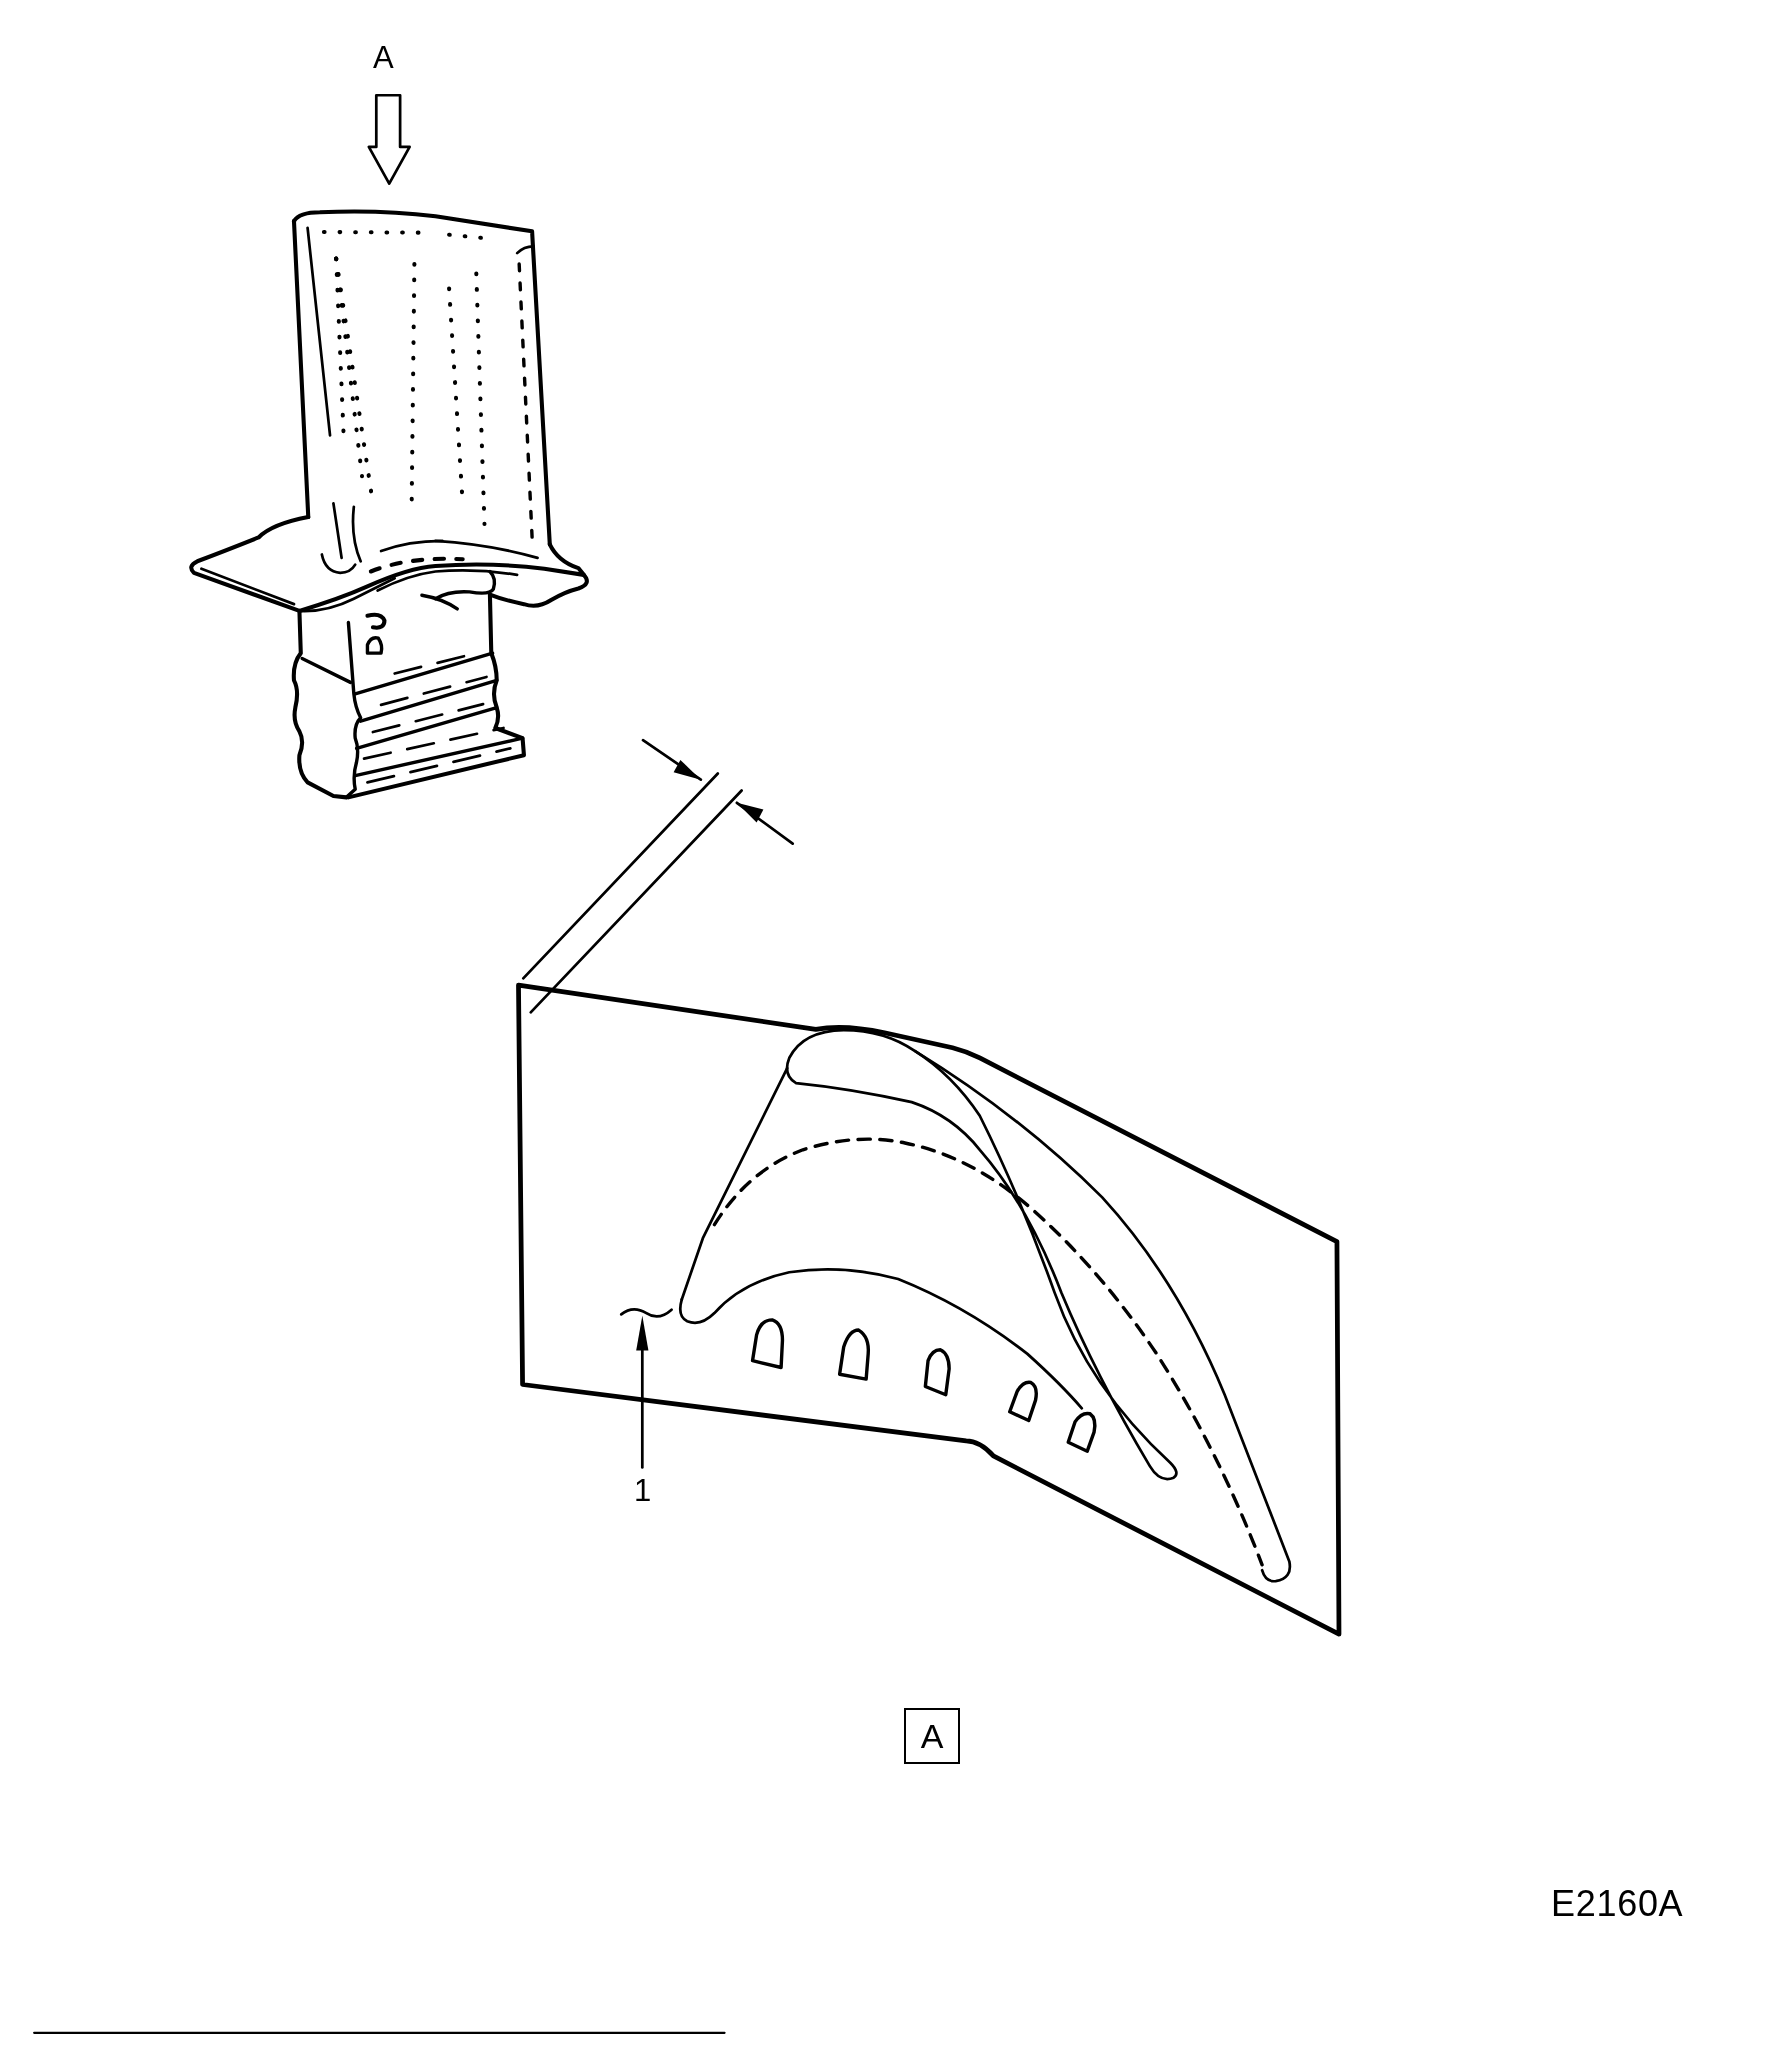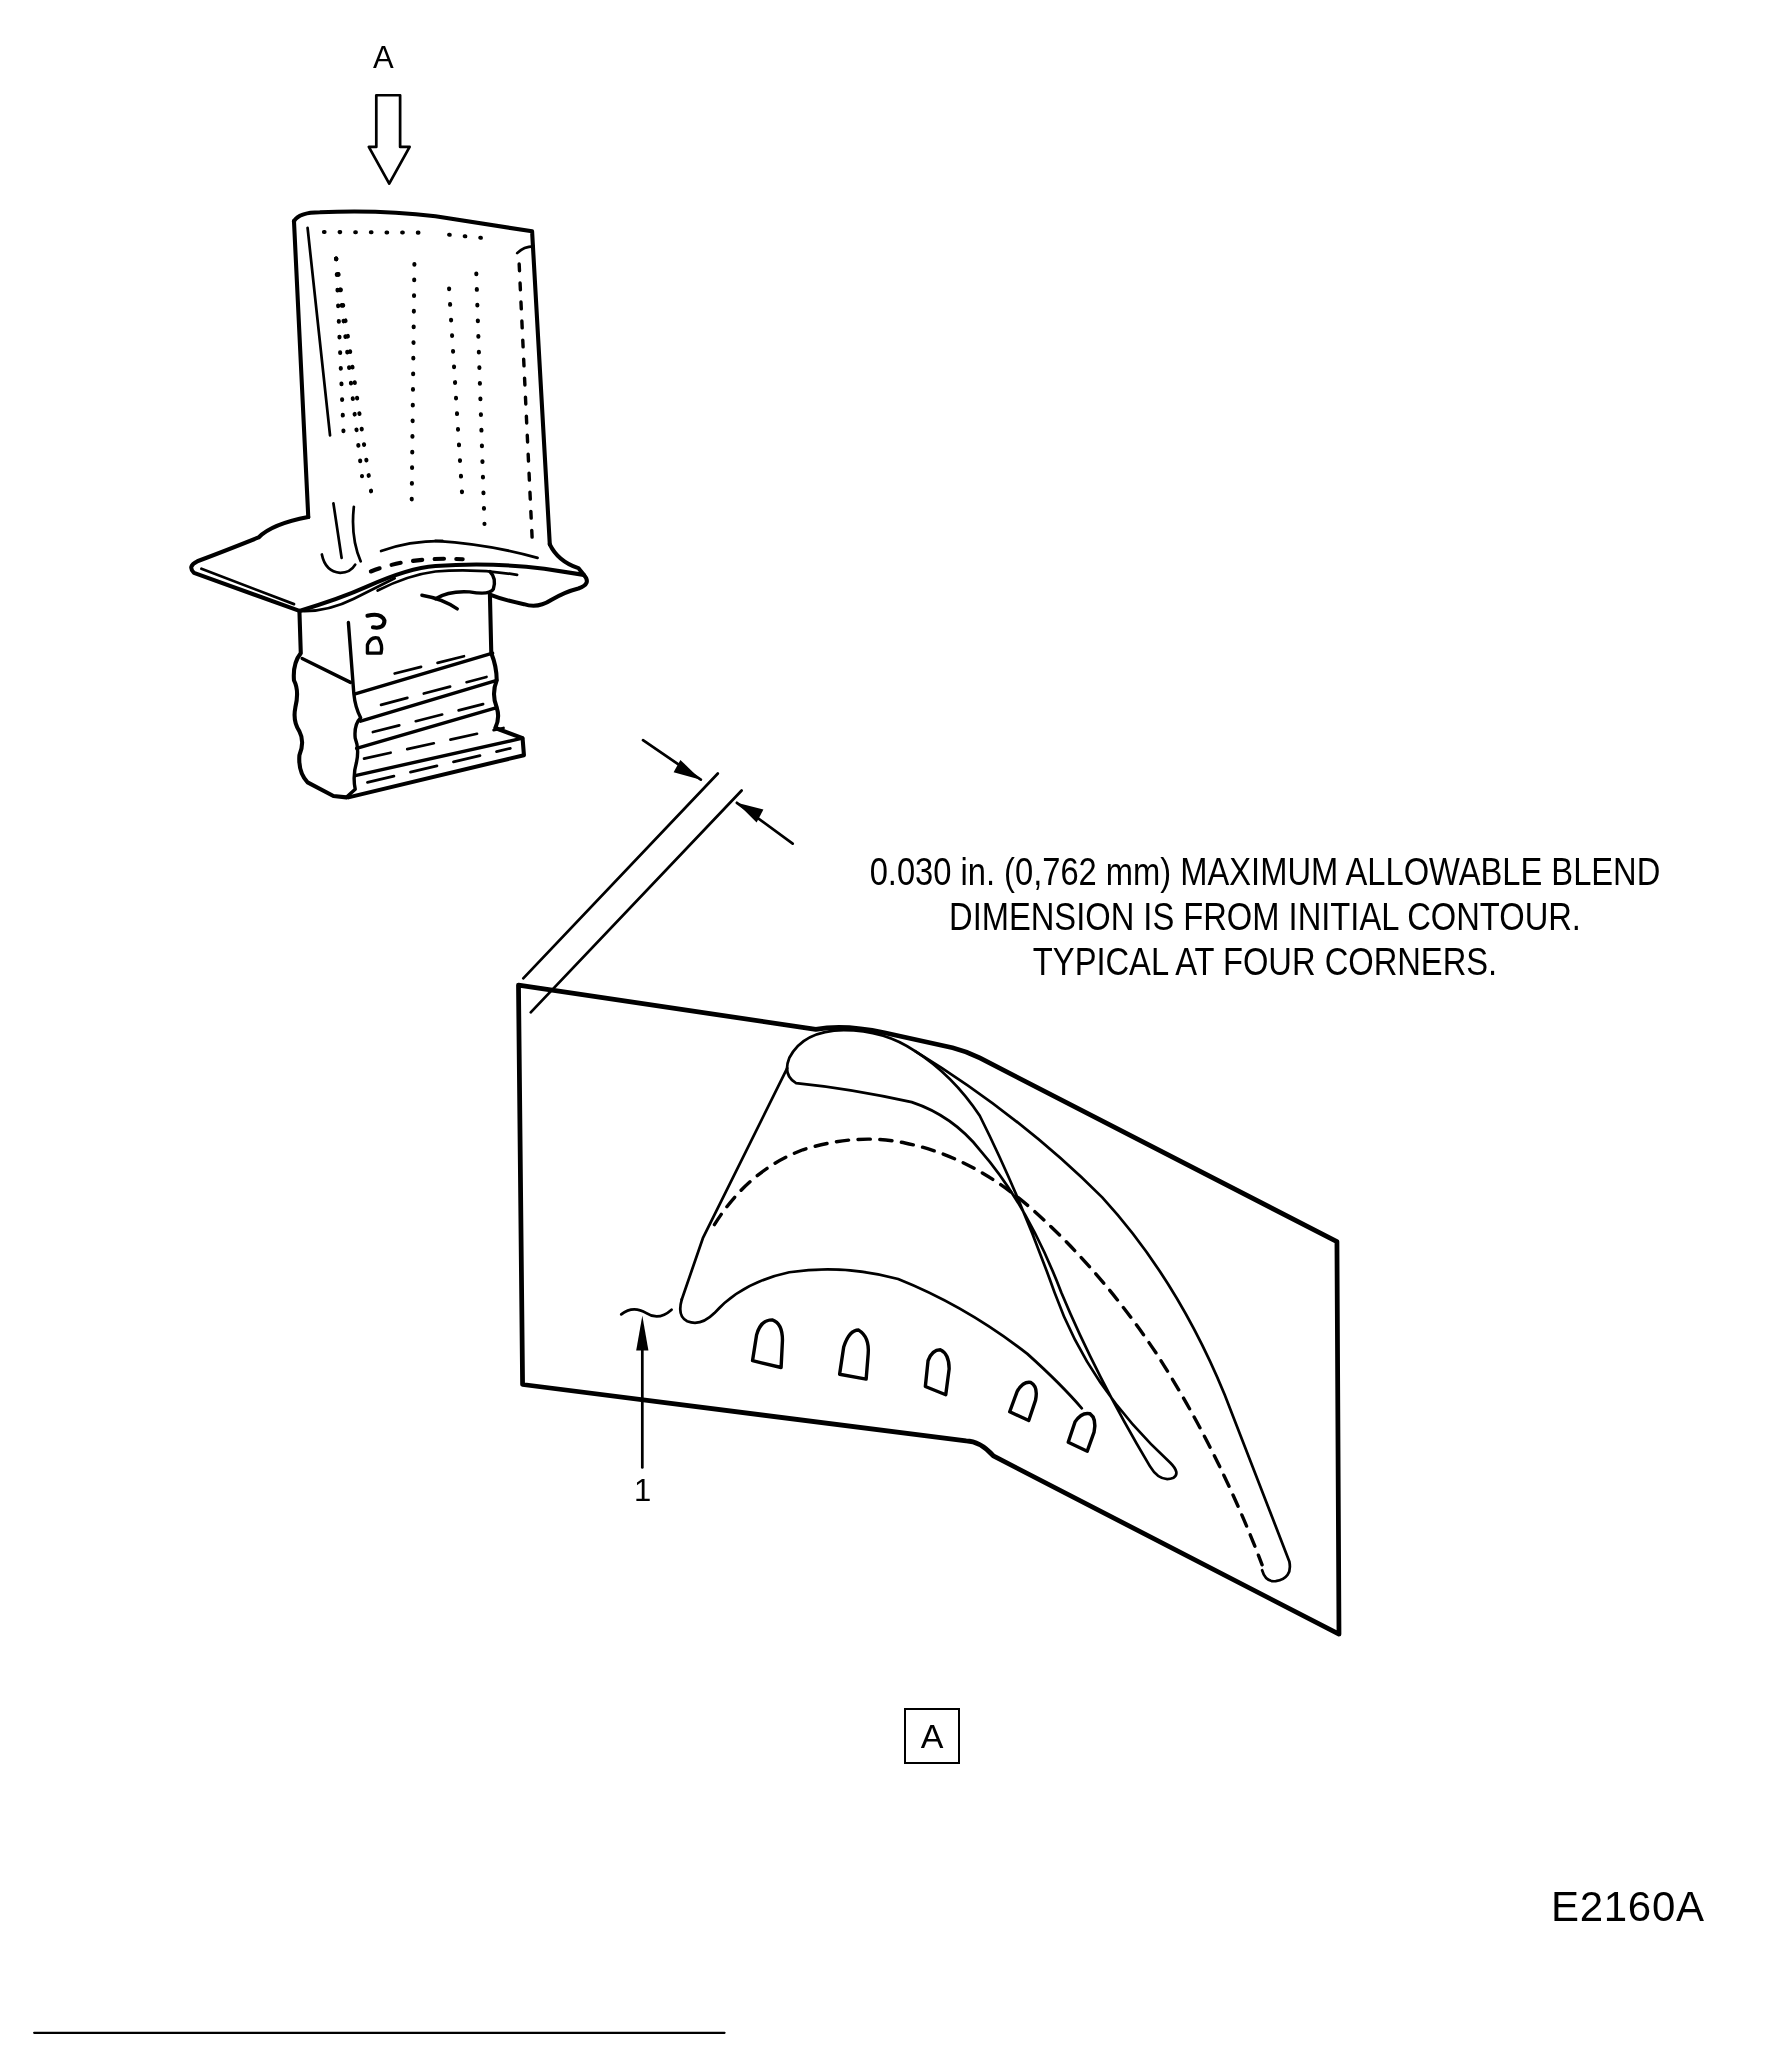--- a/index.html
+++ b/index.html
@@ -21,21 +21,21 @@
     font-size: 38px; line-height: 45px;
     text-align: center; color: #000;
   }
   .note .line { display: block; white-space: nowrap; transform: scaleX(0.86); transform-origin: center; }
   .callout-1 { left: 634px; top: 1475px; font-size: 31px; }
   .view-box {
     position: absolute; left: 904px; top: 1708px; width: 52px; height: 52px;
     border: 2.7px solid #000; display: flex; align-items: center; justify-content: center;
   }
   .view-box span { font-family: "Liberation Sans", "DejaVu Sans", sans-serif; font-size: 34px; line-height: 1; }
-  .fig-id { left: 1551px; top: 1886px; font-size: 42px; letter-spacing: 0.7px; }
+  .fig-id { left: 1551px; top: 1886px; font-size: 36px; letter-spacing: 0.7px; }
 </style>
 </head>
 <body>
 
 <div class="canvas">
 
   <svg class="drawing" width="1784" height="2056" viewBox="0 0 2622 3022" fill="none" stroke="#000" stroke-linecap="round" stroke-linejoin="round">
 
     <g stroke-width="4">
       <path d="M553 140 L588 140 L588 216 L602 216 L572 270 L542 216 L553 216 Z"></path>
@@ -139,25 +139,20 @@
       <path stroke-width="4" d="M913 1932 Q930 1918 950 1930 Q968 1942 987 1925"></path>
       <path stroke-width="4" d="M944 2157 L944 1980"></path>
       <path fill="#000" stroke="none" d="M944 1934 L953 1985 L935 1985 Z"></path>
     </g>
 
     <path stroke-width="3" d="M50 2988 L1065 2988"></path>
   </svg>
 
   <div class="lbl view-arrow-label">A</div>
 
-  <div class="note">
-    <span class="line">0.030 in. (0,762 mm) MAXIMUM ALLOWABLE BLEND</span>
-    <span class="line">DIMENSION IS FROM INITIAL CONTOUR.</span>
-    <span class="line">TYPICAL AT FOUR CORNERS.</span>
-  </div>
 
   <div class="lbl callout-1">1</div>
 
   <div class="view-box">
     <span>A</span>
   </div>
 
   <div class="lbl fig-id">E2160A</div>
 </div>
 

